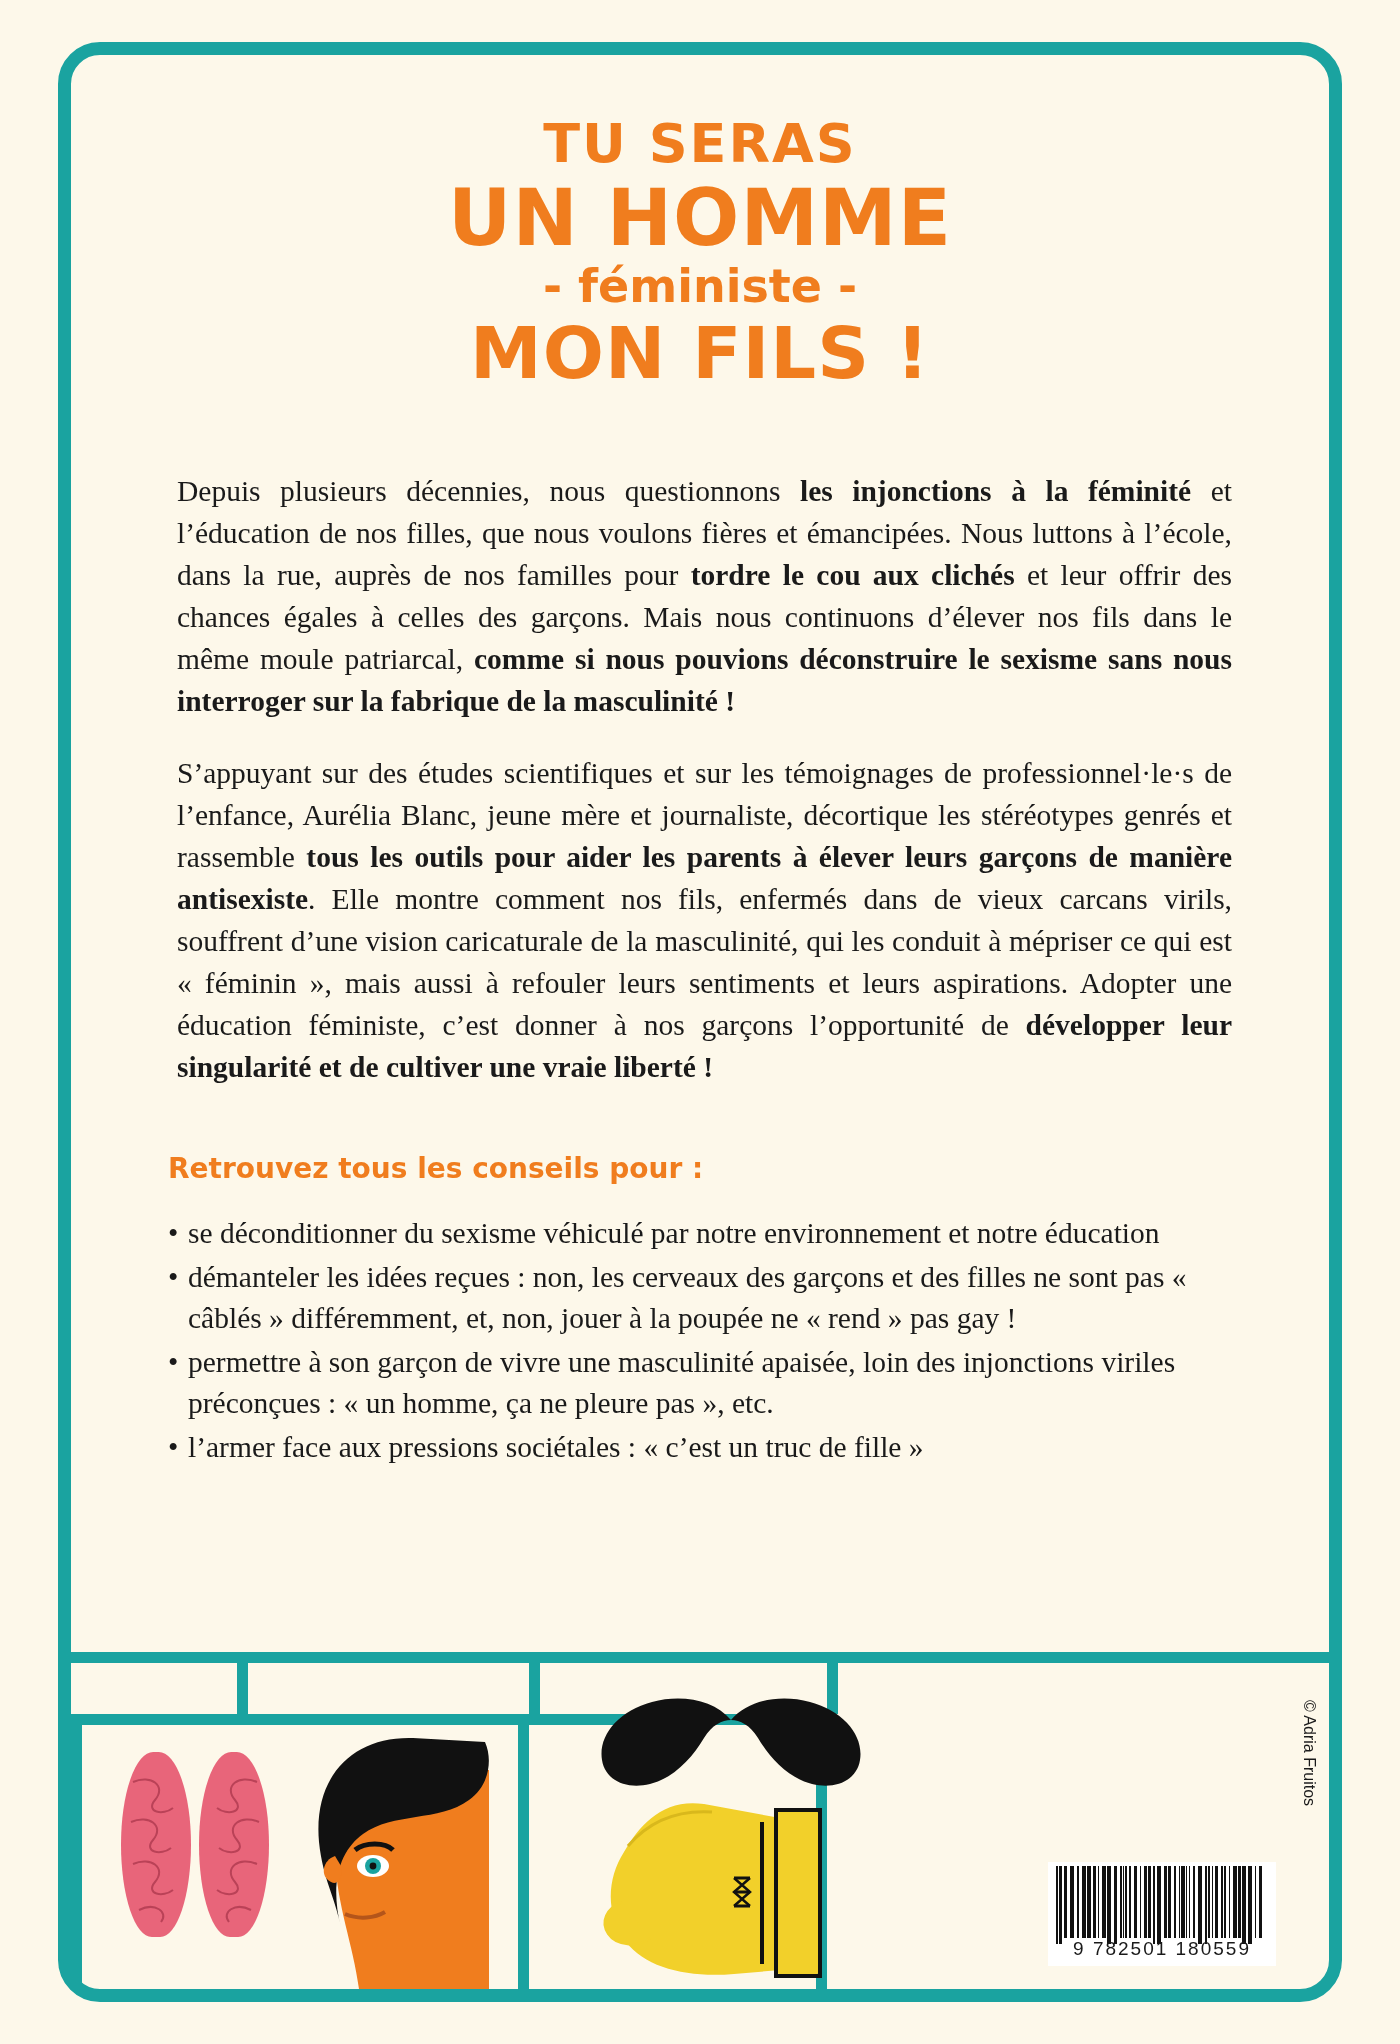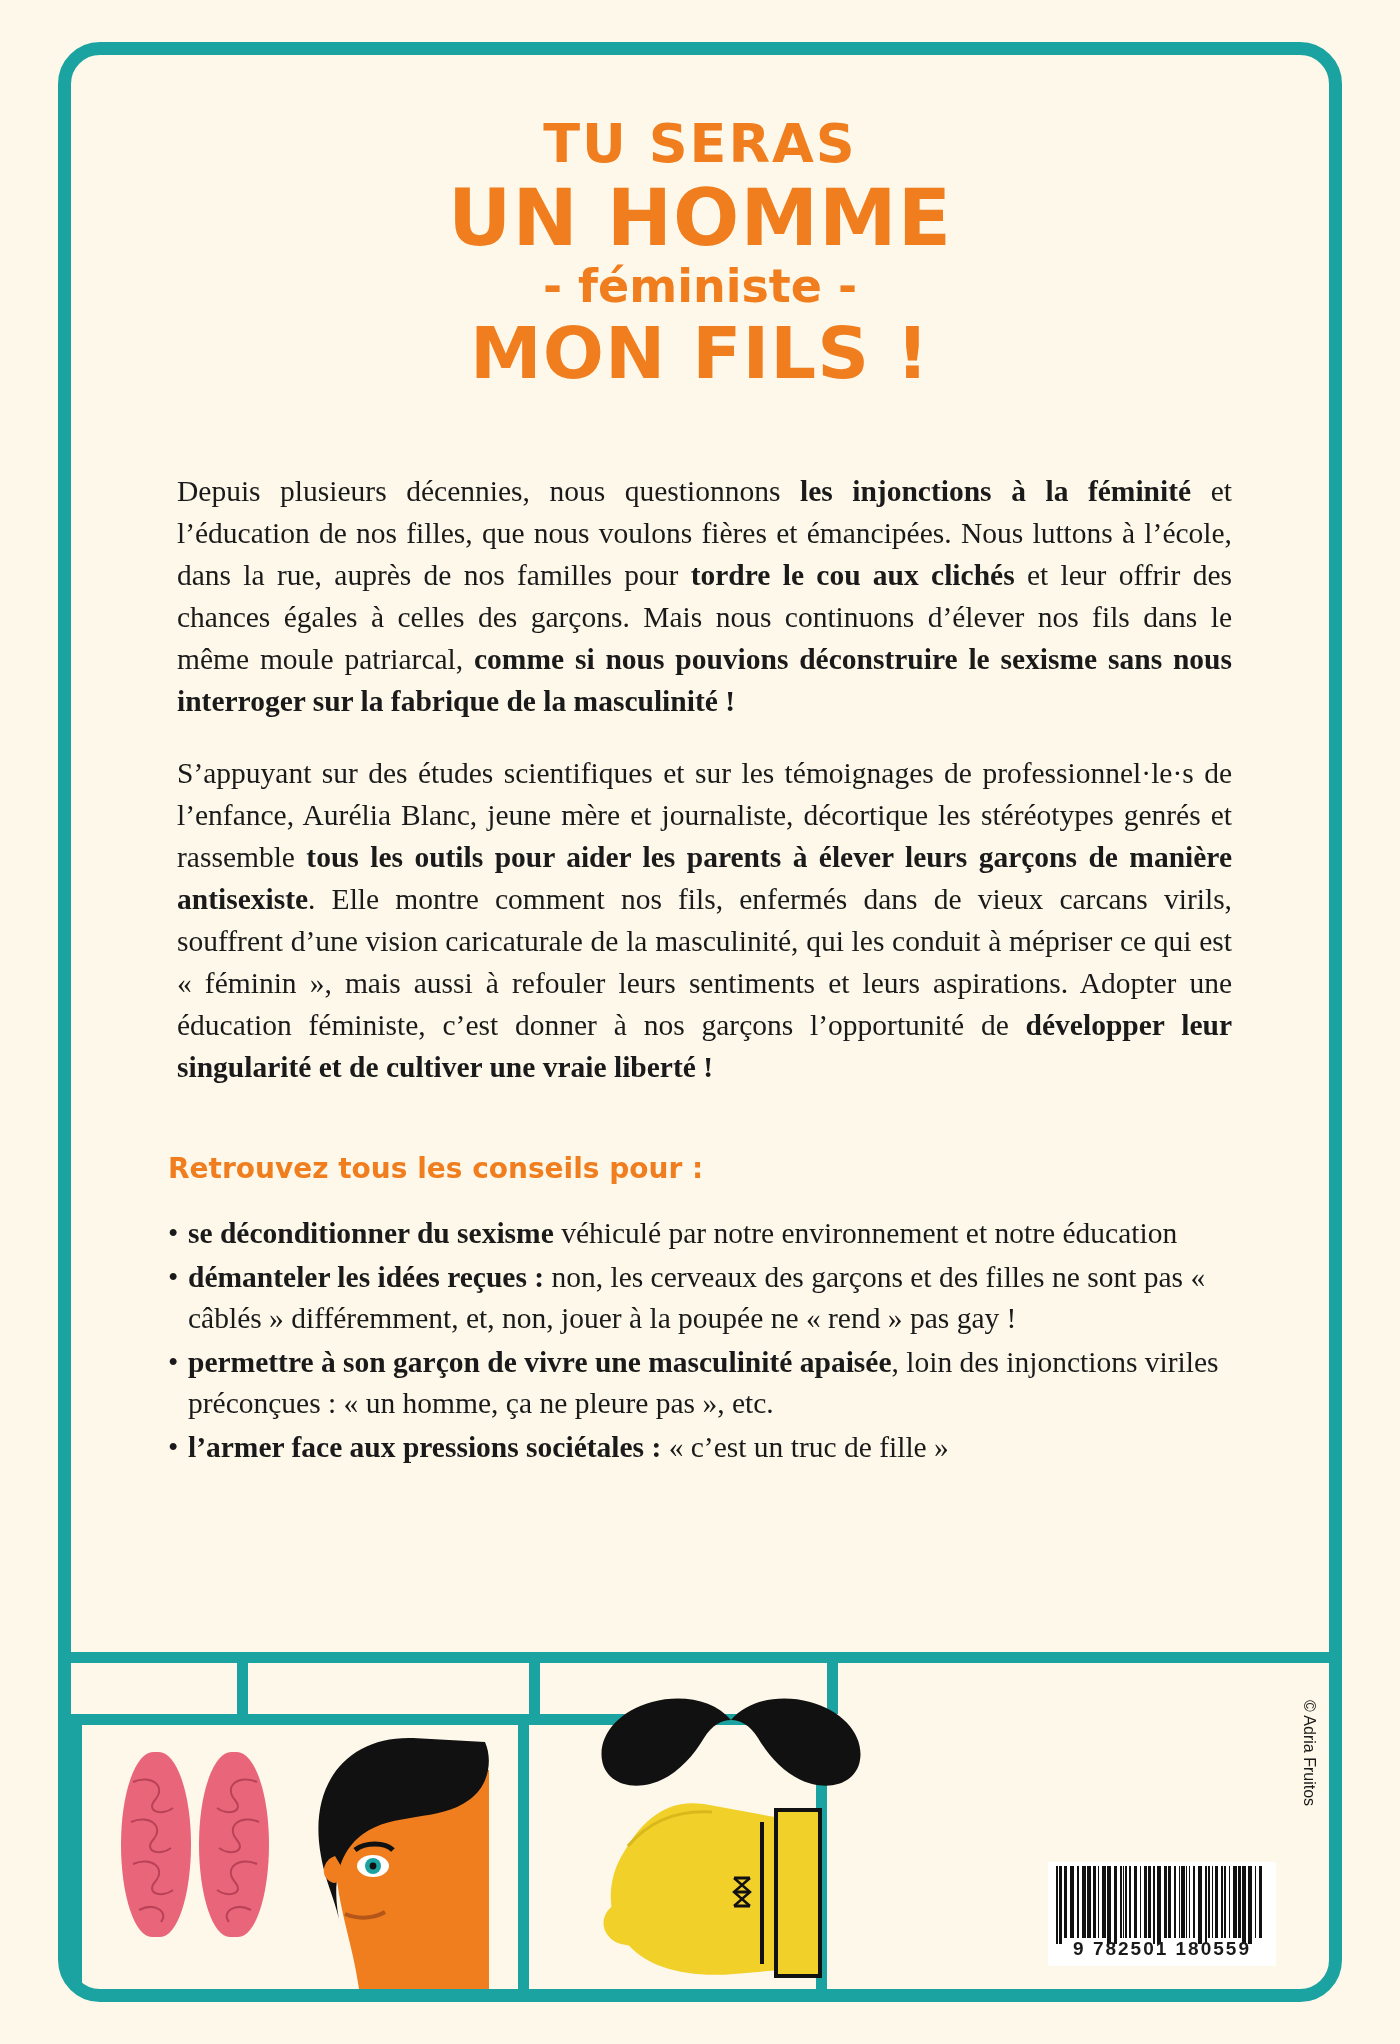--- a/index.html
+++ b/index.html
@@ -109,21 +109,21 @@
     position: relative;
     padding-left: 20px;
     margin-bottom: 3px;
   }
   ul.bullets li::before {
     content: "•";
     position: absolute;
     left: 0;
     top: 0;
   }
-  ul.bullets b { font-weight: bold; margin-top: 12px; }
+  ul.bullets b { font-weight: normal; margin-top: 12px; }
 
   
   .band {
     position: absolute;
     left: 71px;
     top: 1652px;
     width: 1258px;
     height: 337px;
     overflow: hidden;
   }
@@ -228,21 +228,20 @@
   }
   .barcode-num {
     position: absolute;
     left: 0;
     top: 76px;
     width: 228px;
     text-align: center;
     font-family: "Liberation Sans", sans-serif;
     font-size: 19px;
     letter-spacing: 2px;
-    font-weight: bold;
   }
 
   
   .credit {
     position: absolute;
     left: 1318px;
     top: 1700px;
     transform-origin: left top;
     transform: rotate(90deg);
     font-family: "Liberation Sans", sans-serif;

